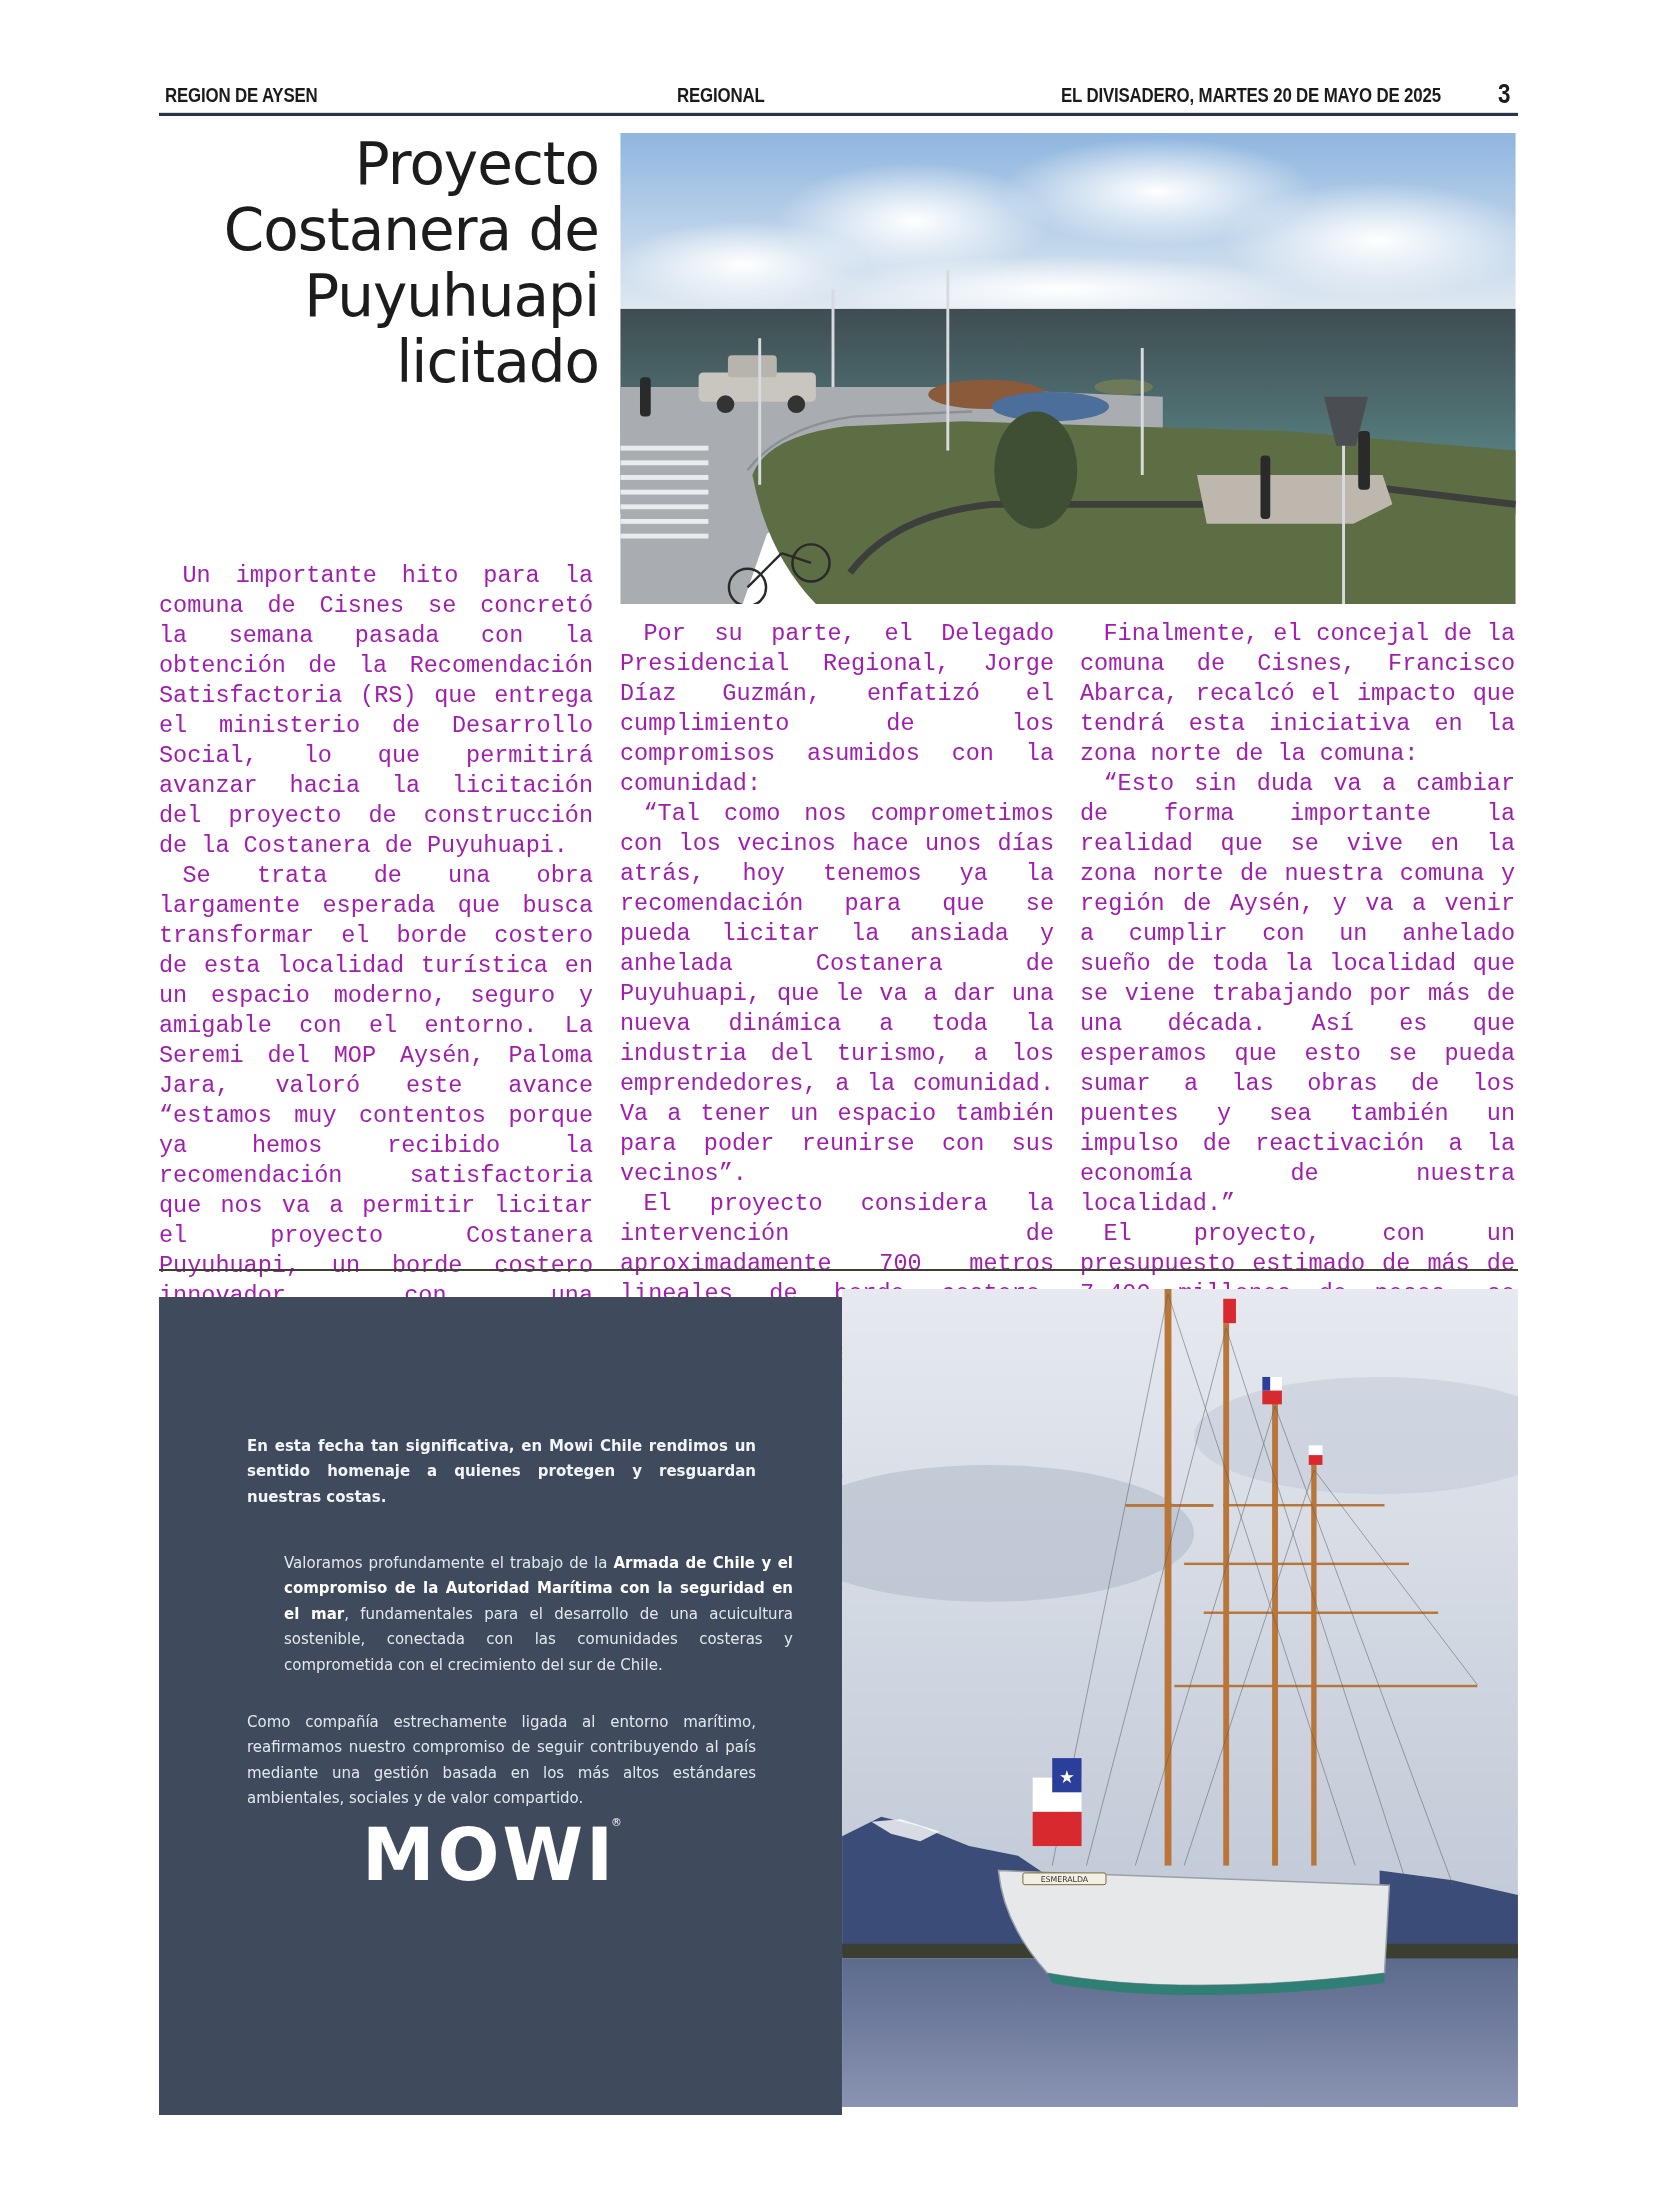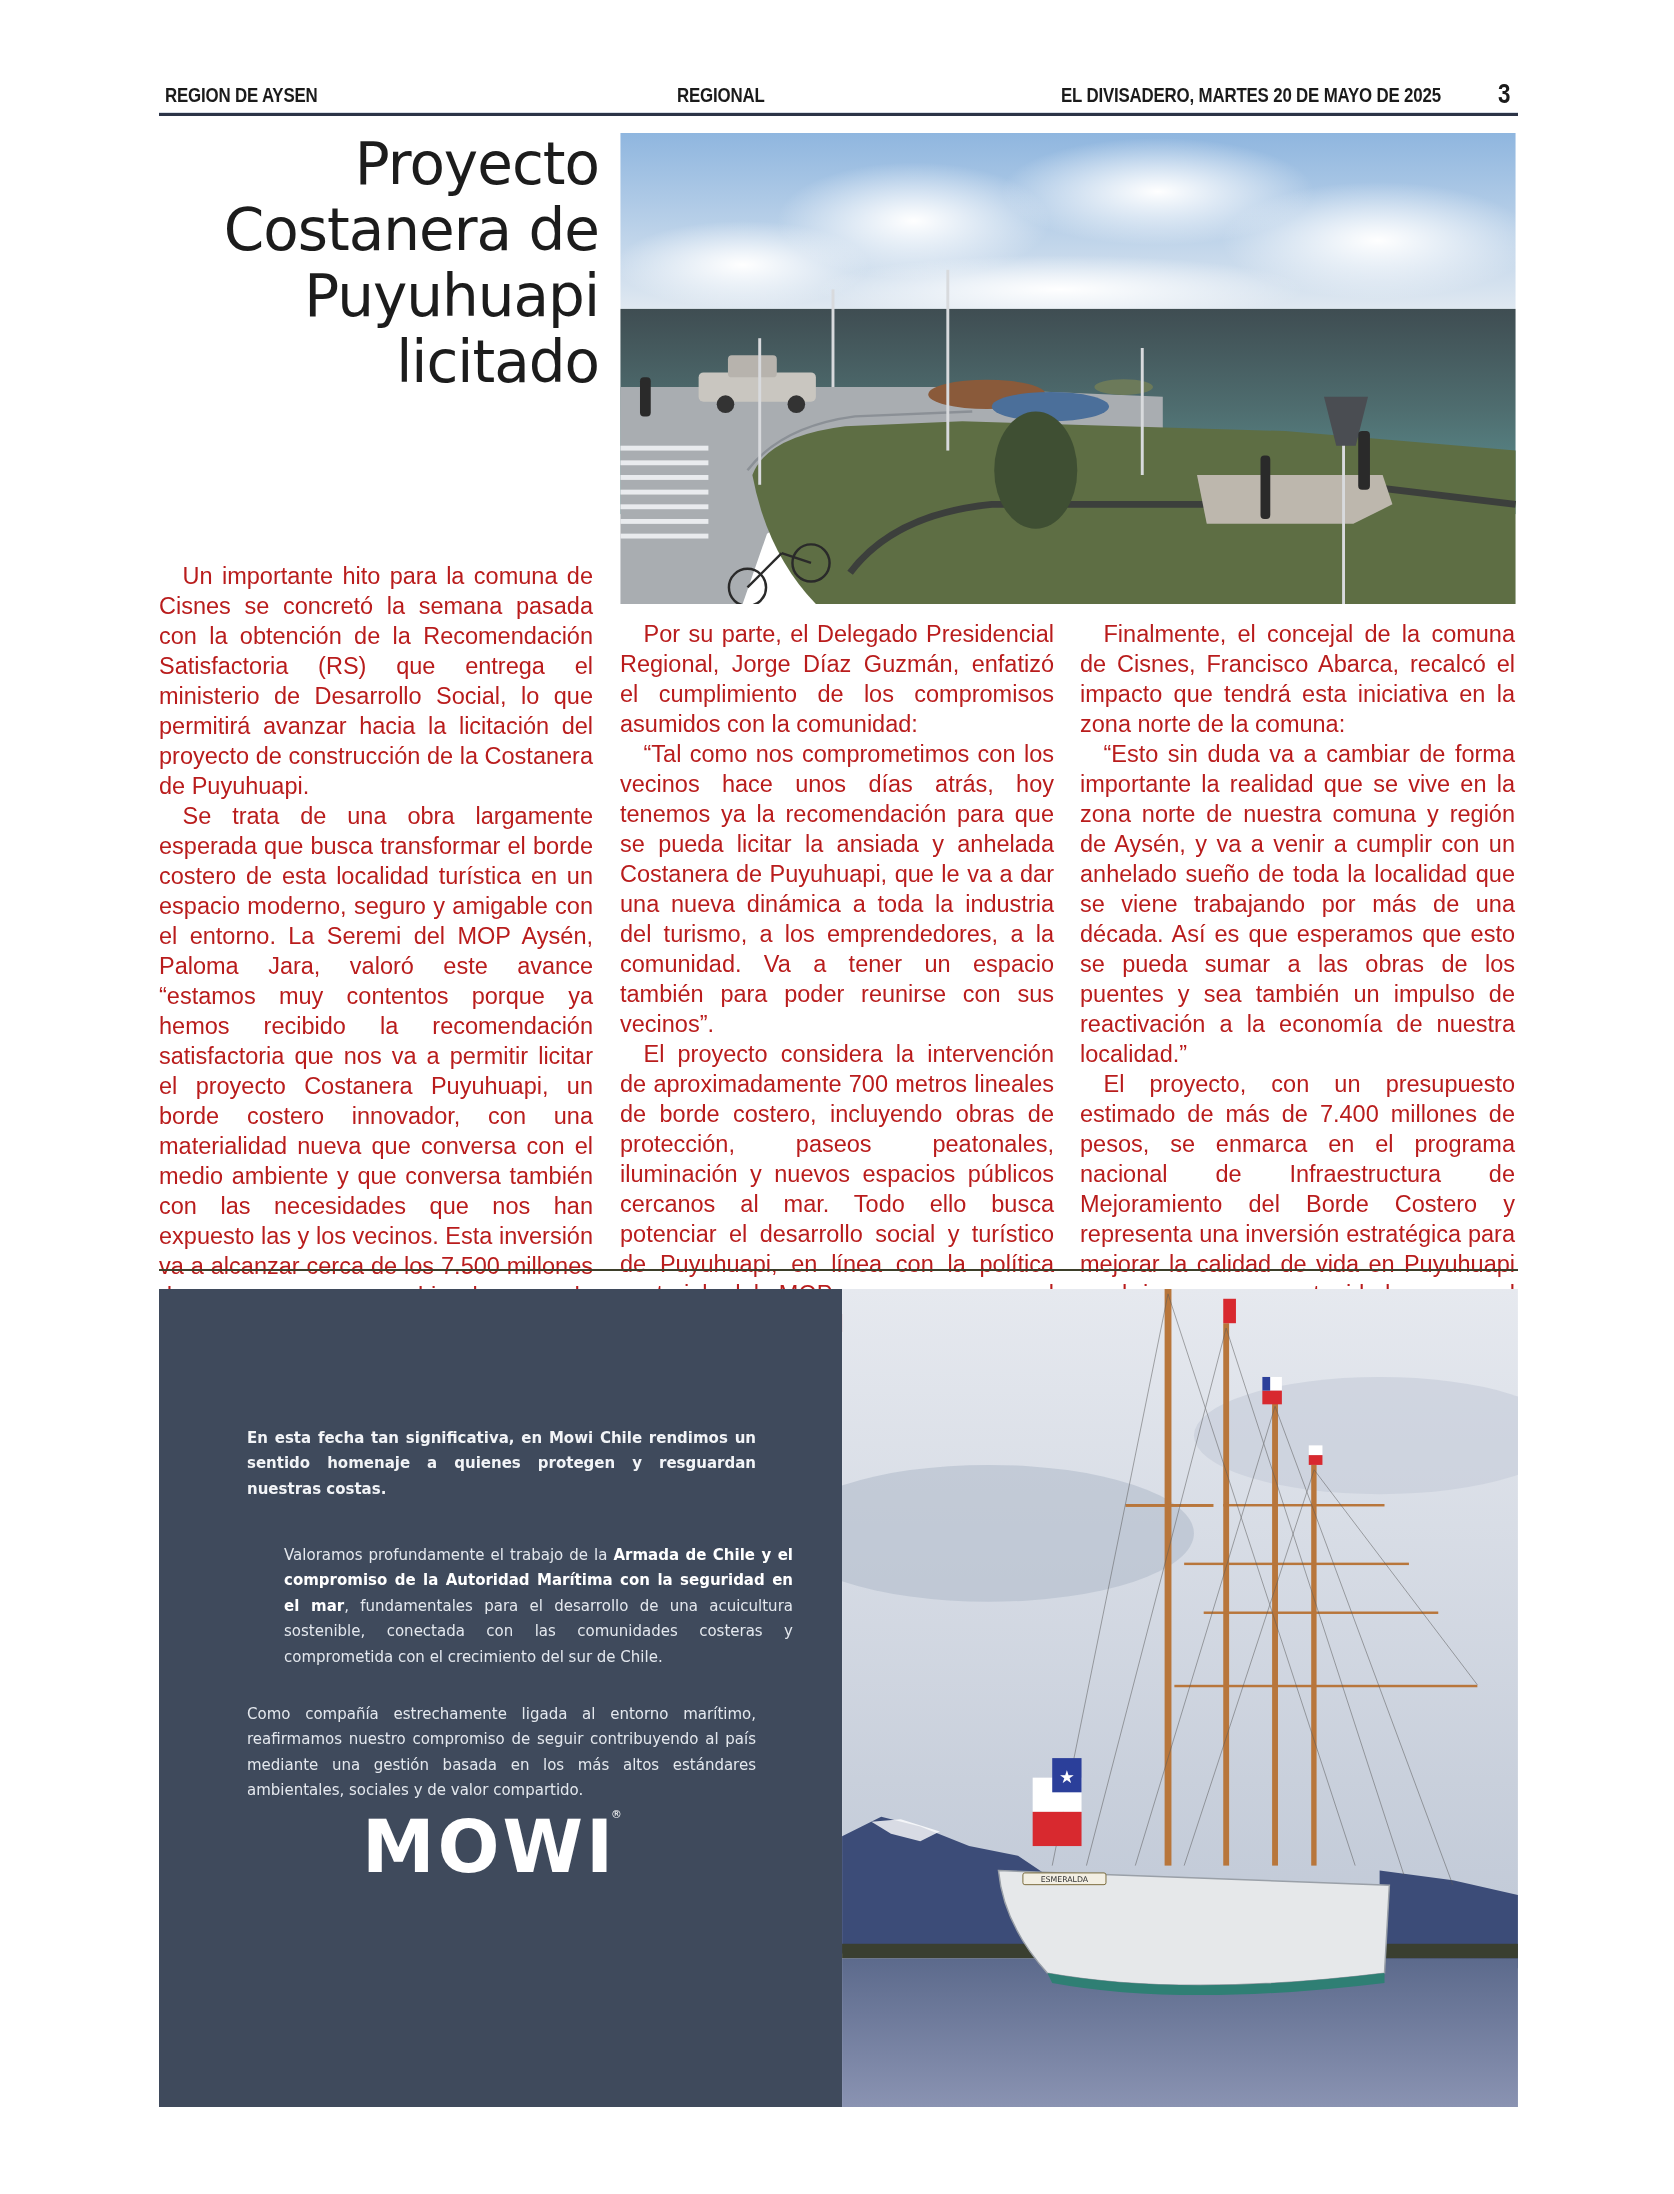--- a/index.html
+++ b/index.html
@@ -10,34 +10,34 @@
            font-size:19.6px; color:#1b1b1b; letter-spacing:-0.2px; transform:scaleX(0.86); transform-origin:left top; white-space:nowrap; }
   .folio-page { position:absolute; top:78px; left:1498px; font-family:"Liberation Sans", sans-serif; font-weight:bold;
                 font-size:28px; color:#1b1b1b; transform:scaleX(0.8); transform-origin:left top; }
   .rule-top { position:absolute; left:159px; top:112px; width:1359px; height:2.9px; background:#2c3447; border-top:1px solid #d7dde6; }
 
   
   .headline { position:absolute; left:159px; top:131px; width:440px; text-align:center;
               font-family:"DejaVu Sans", sans-serif; font-size:58px; line-height:66px; color:#1c1c1c; letter-spacing:-1px; }
 
   
-  .col { position:absolute; font-family:Liberation Sans, sans-serif; font-size:23.5px; line-height:30px; color:#b91c1c; text-align:justify; }
+  .col { position:absolute; font-family:Liberation Mono, monospace; font-size:23.5px; line-height:30px; color:#a21caf; text-align:justify; }
   .col p { margin:0; text-indent:23.5px; hyphens:none; }
   .col1 { left:159px; top:561px; width:434px; }
   .col2 { left:620px; top:619px; width:434px; }
   .col3 { left:1080px; top:619px; width:435px; }
 
   
   .photo1 { position:absolute; left:620px; top:133px; width:896px; height:471px; overflow:hidden; }
 
   .sep { position:absolute; left:159px; top:1269px; width:1359px; height:2.4px; background:#3d3f2a; }
 
   
   .ad { position:absolute; left:159px; top:1289px; width:1359px; height:818px; }
-  .ad-panel { position:absolute; left:0; top:0; width:683px; height:818px; background:#3f4a5c; }
+  .ad-panel { position:absolute; left:0; top:8px; width:683px; height:818px; background:#3f4a5c; }
   .ad-text { position:absolute; left:88px; width:509px; font-family:"DejaVu Sans", sans-serif; color:#f2f4f7; font-size:15px; line-height:25.4px; text-align:justify; }
   .ad-lead { top:137px; font-weight:bold; }
   .ad-p2 { top:254px; font-weight:normal; color:#e4e8ee;margin-left:37px; }
   .ad-p2 b { color:#ffffff; }
   .ad-p3 { top:413px; font-weight:normal; color:#e4e8ee; }
   .ad-logo { position:absolute; left:203px; top:521px; font-family:"DejaVu Sans", sans-serif; font-weight:bold; font-size:73px; color:#ffffff; letter-spacing:2.9px; line-height:73px; }
   .ad-reg { position:absolute; left:452px; top:519px; font-family:"DejaVu Sans", sans-serif; font-size:10.8px; color:#ffffff; }
   .ad-photo { position:absolute; left:683px; top:0; width:676px; height:818px; overflow:hidden; }
 </style>
 </head>

